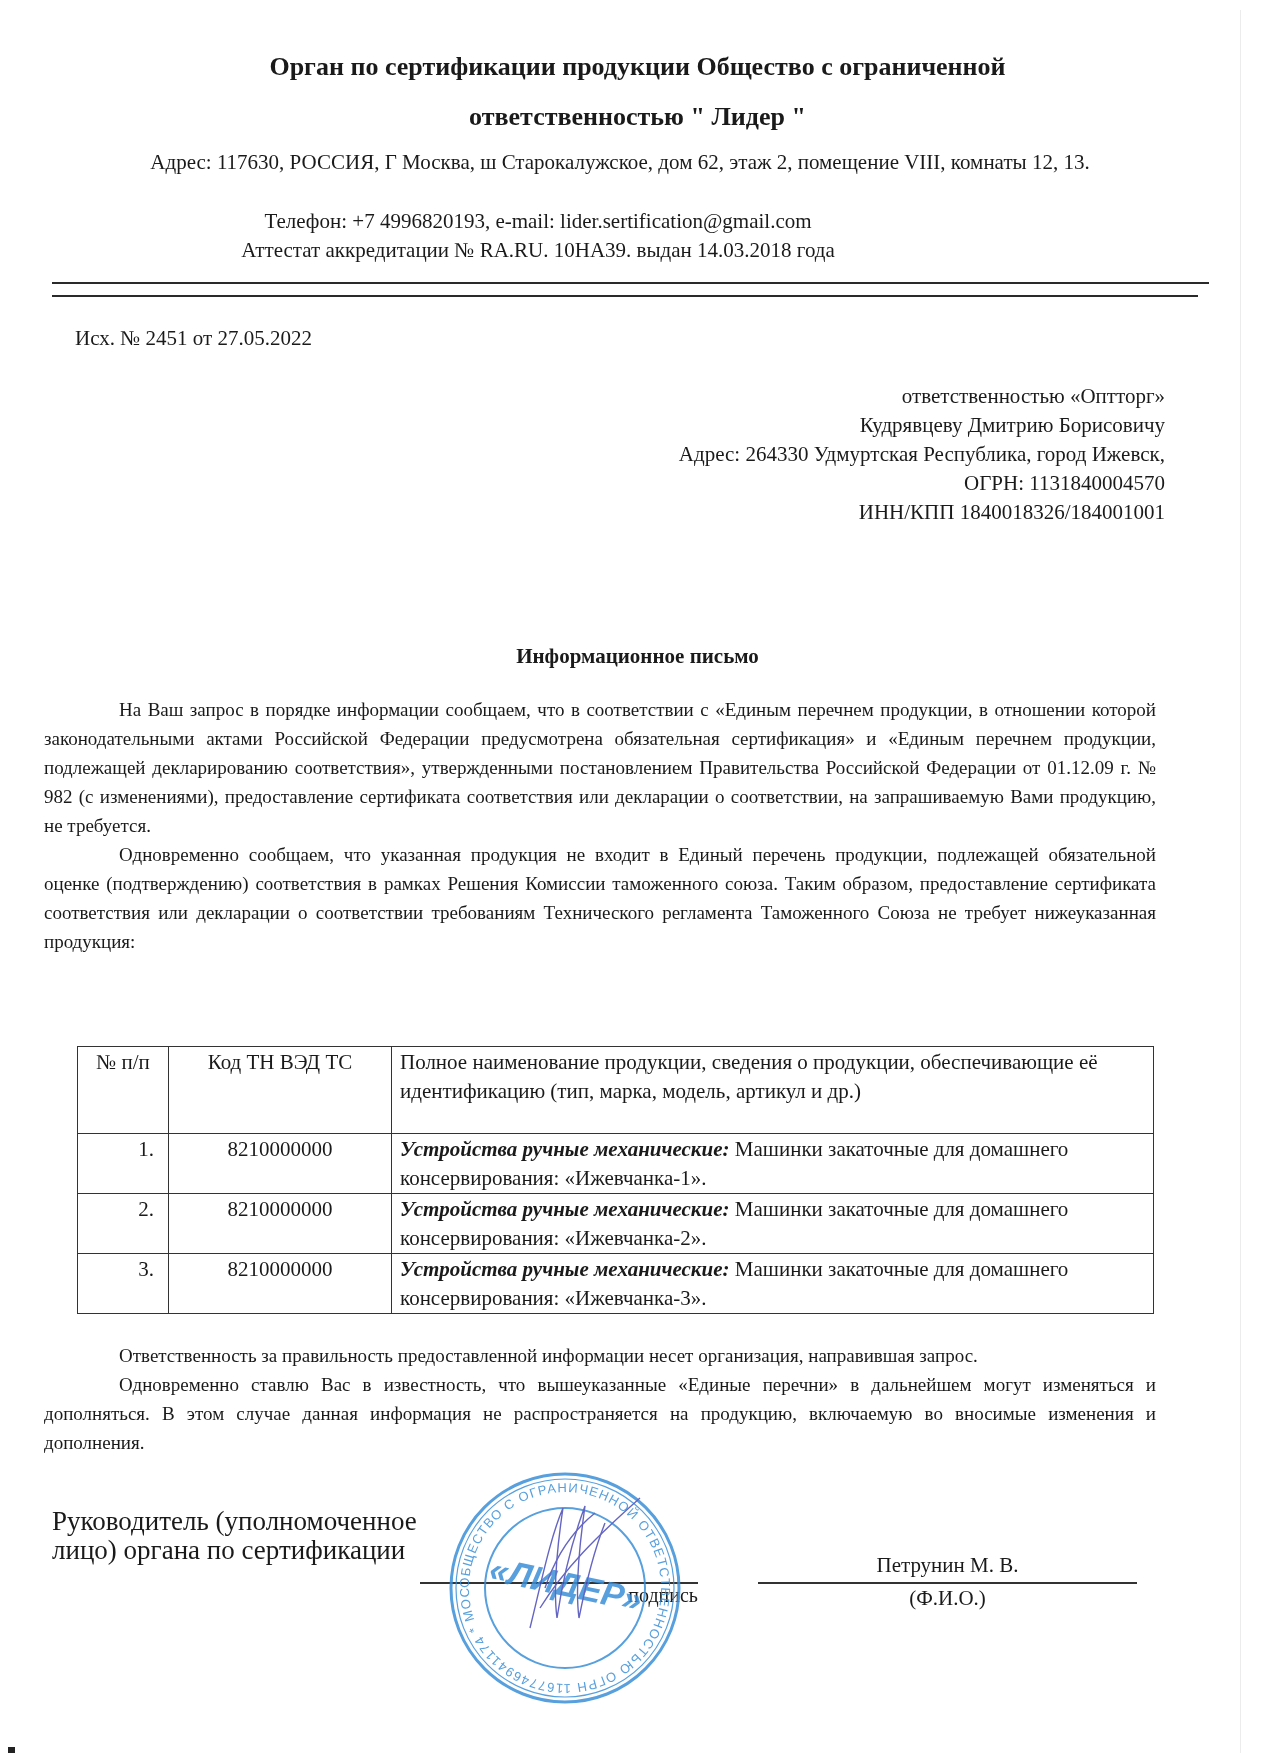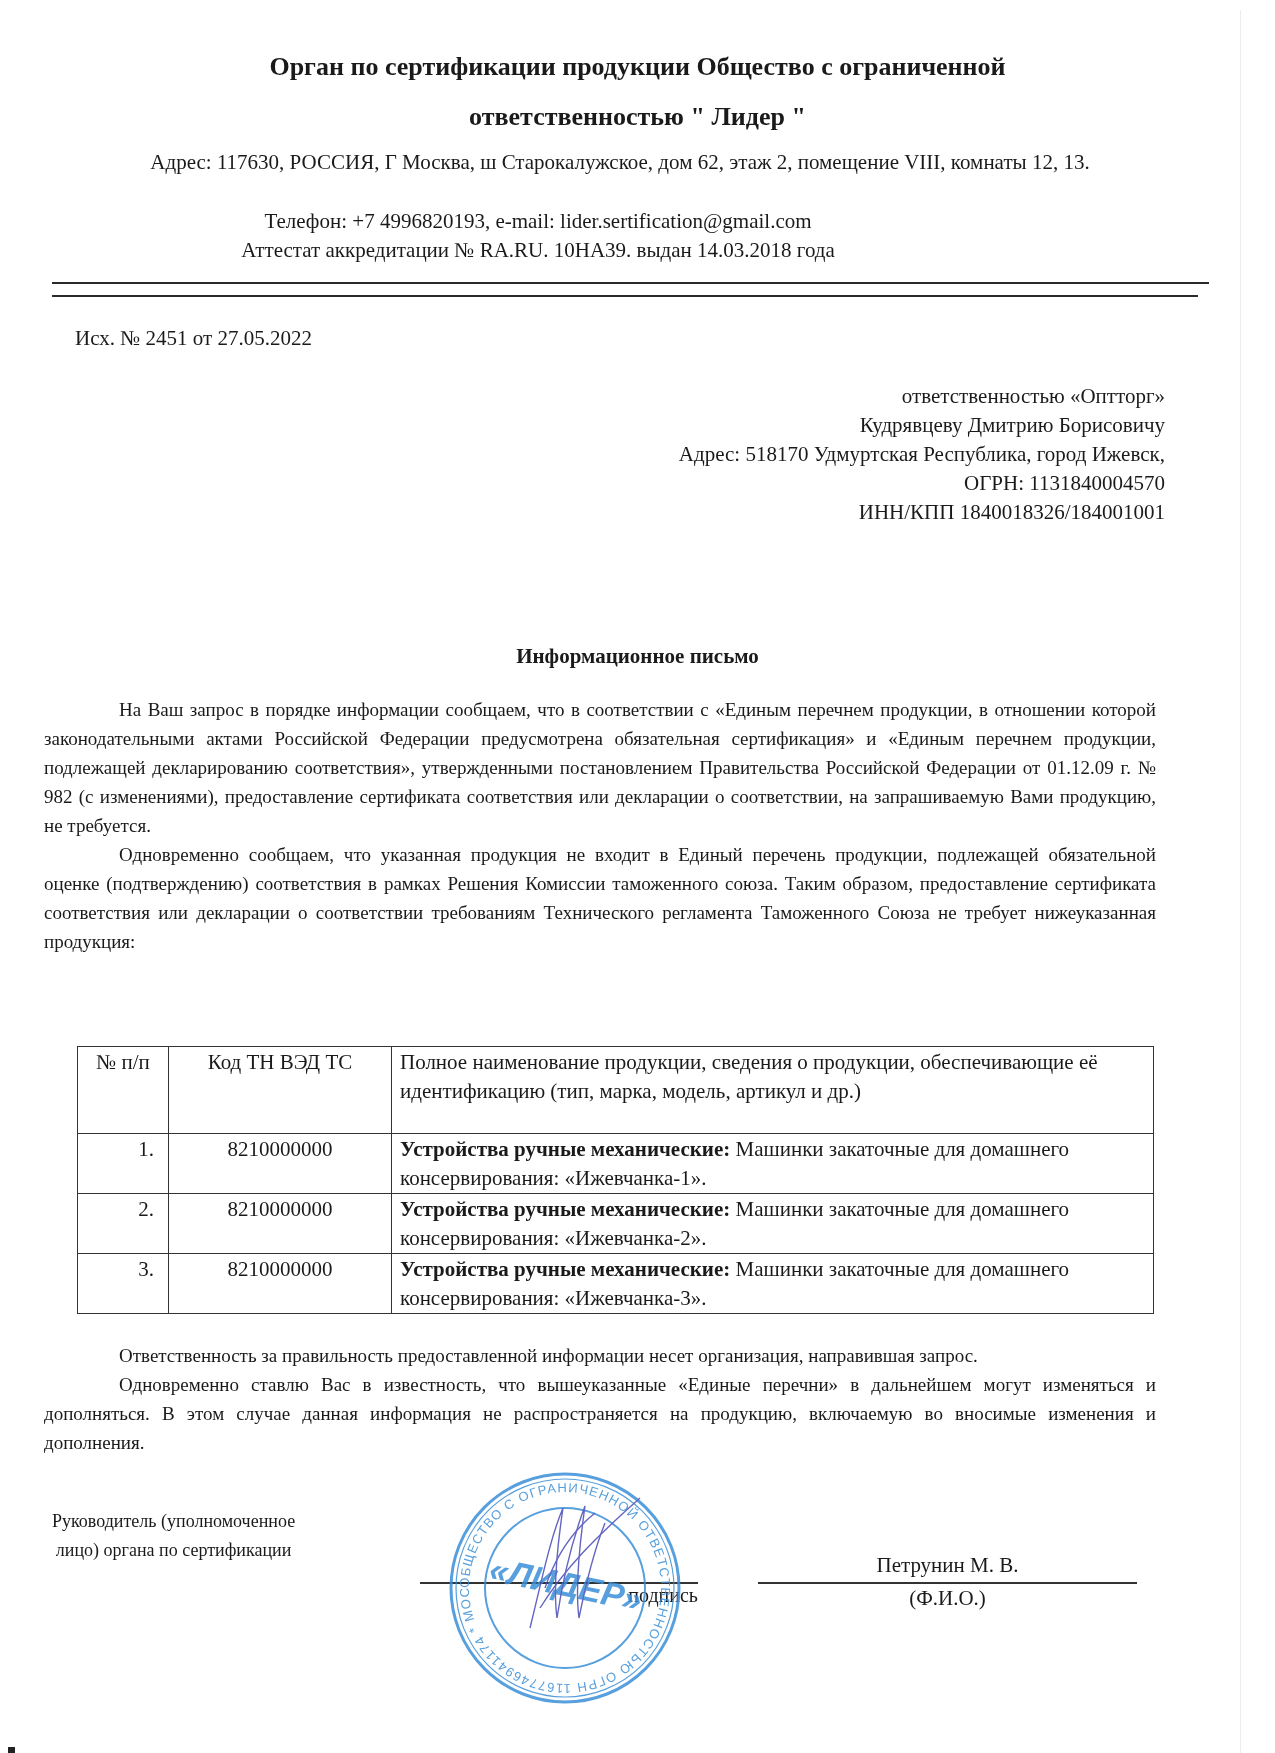--- a/index.html
+++ b/index.html
@@ -41,25 +41,25 @@
   }
   table.products td, table.products th {
     border: 1.5px solid #333; vertical-align: top; padding: 1px 8px 0 8px; font-weight: normal;
   }
   table.products th { text-align: center; }
   table.products th.col-desc { text-align: left; }
   .col-num { width: 74px; }
   .col-code { width: 206px; }
   td.num { text-align: right; padding-right: 14px !important; }
   td.code { text-align: center; }
-  td.desc b { font-weight: bold; }
+  td.desc b { font-weight: bold; font-style: italic; }
   tr.hrow { height: 87px; }
   tr.drow { height: 58px; }
 
-  .signer { left: 52px; top: 1507px; font-size: 18px; line-height: 29px; text-align: center; }
+  .signer { left: 52px; top: 1507px; font-size: 27px; line-height: 29px; }
   .sig-line { left: 420px; top: 1582px; width: 278px; height: 2px; background: #333; }
   .fio-line { left: 758px; top: 1582px; width: 379px; height: 2px; background: #333; }
   .sig-caption { left: 420px; width: 278px; top: 1584px; text-align: right; font-size: 20px; }
   .fio-name { left: 758px; width: 379px; top: 1553px; text-align: center; font-size: 21px; }
   .fio-caption { left: 758px; width: 379px; top: 1586px; text-align: center; font-size: 21px; }
 
   .stamp { left: 445px; top: 1468px; width: 240px; height: 240px; opacity: 0.85; }
 </style>
 </head>
 <body>
@@ -73,21 +73,21 @@
 <div class="abs hdr h-phone">Телефон: +7 4996820193, e-mail: lider.sertification@gmail.com</div>
 <div class="abs hdr h-att">Аттестат аккредитации № RA.RU. 10НА39. выдан 14.03.2018 года</div>
 <div class="abs rule r1"></div>
 <div class="abs rule r2"></div>
 
 <div class="abs outnum">Исх. № 2451 от  27.05.2022</div>
 
 <div class="abs recipient">
   <div>ответственностью «Оптторг»</div>
   <div>Кудрявцеву Дмитрию Борисовичу</div>
-  <div>Адрес: 518170 Удмуртская Республика, город Ижевск,</div>
+  <div>Адрес: 264330 Удмуртская Республика, город Ижевск,</div>
   <div>ОГРН: 1131840004570</div>
   <div>ИНН/КПП 1840018326/184001001</div>
 </div>
 
 <div class="abs letter-title">Информационное письмо</div>
 
 <div class="abs para p-block1">
   <p>На Ваш запрос в порядке информации сообщаем, что в соответствии с «Единым перечнем продукции, в отношении которой законодательными актами Российской Федерации предусмотрена обязательная сертификация» и «Единым перечнем продукции, подлежащей декларированию соответствия», утвержденными постановлением Правительства Российской Федерации от 01.12.09 г. № 982 (с изменениями), предоставление сертификата соответствия или декларации о соответствии, на запрашиваемую Вами продукцию, не требуется.</p>
   <p>Одновременно сообщаем, что указанная продукция не входит в Единый перечень продукции, подлежащей обязательной оценке (подтверждению) соответствия в рамках Решения Комиссии таможенного союза. Таким образом, предоставление сертификата соответствия или декларации о соответствии требованиям Технического регламента Таможенного Союза не требует нижеуказанная продукция:</p>
 </div>

